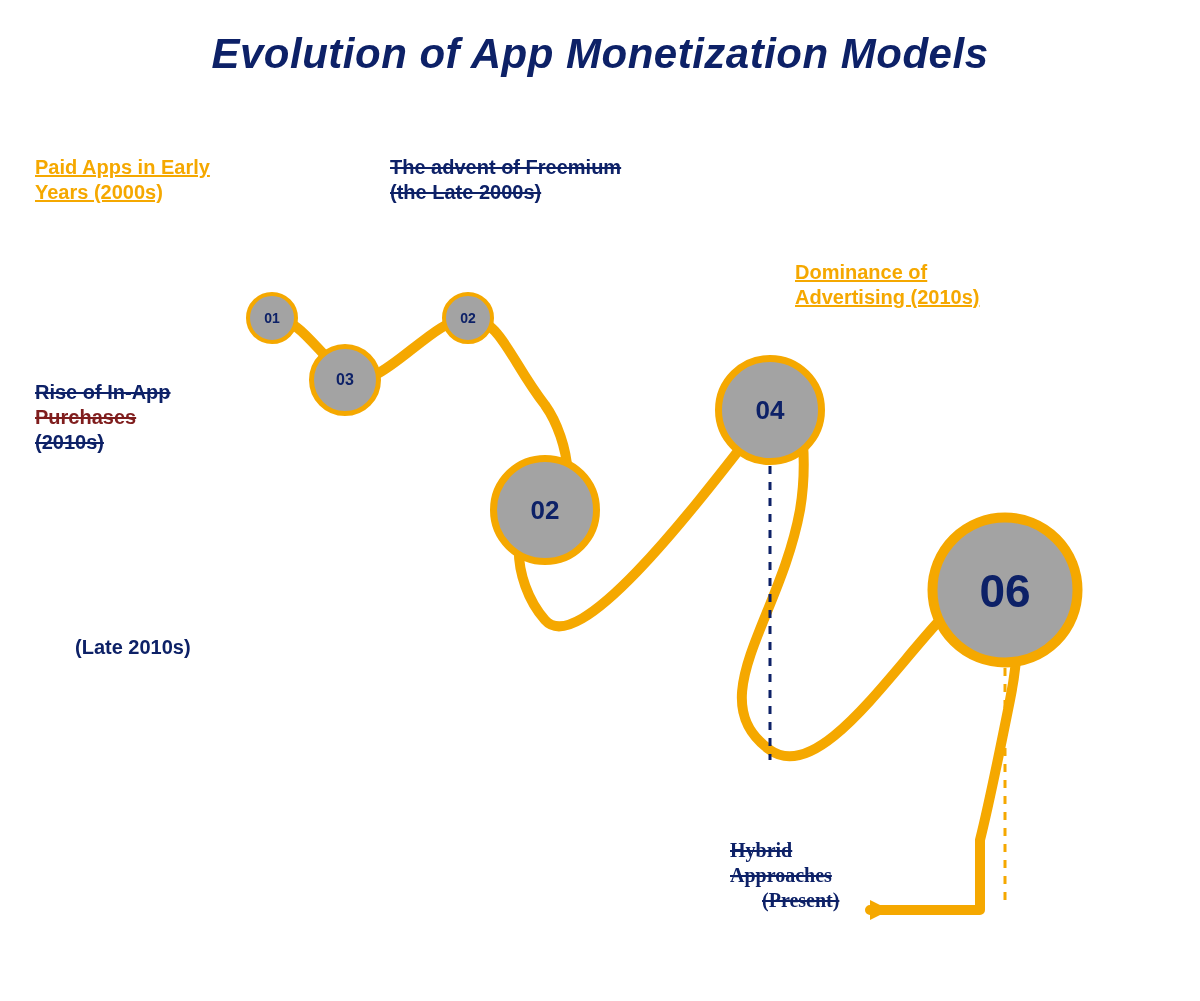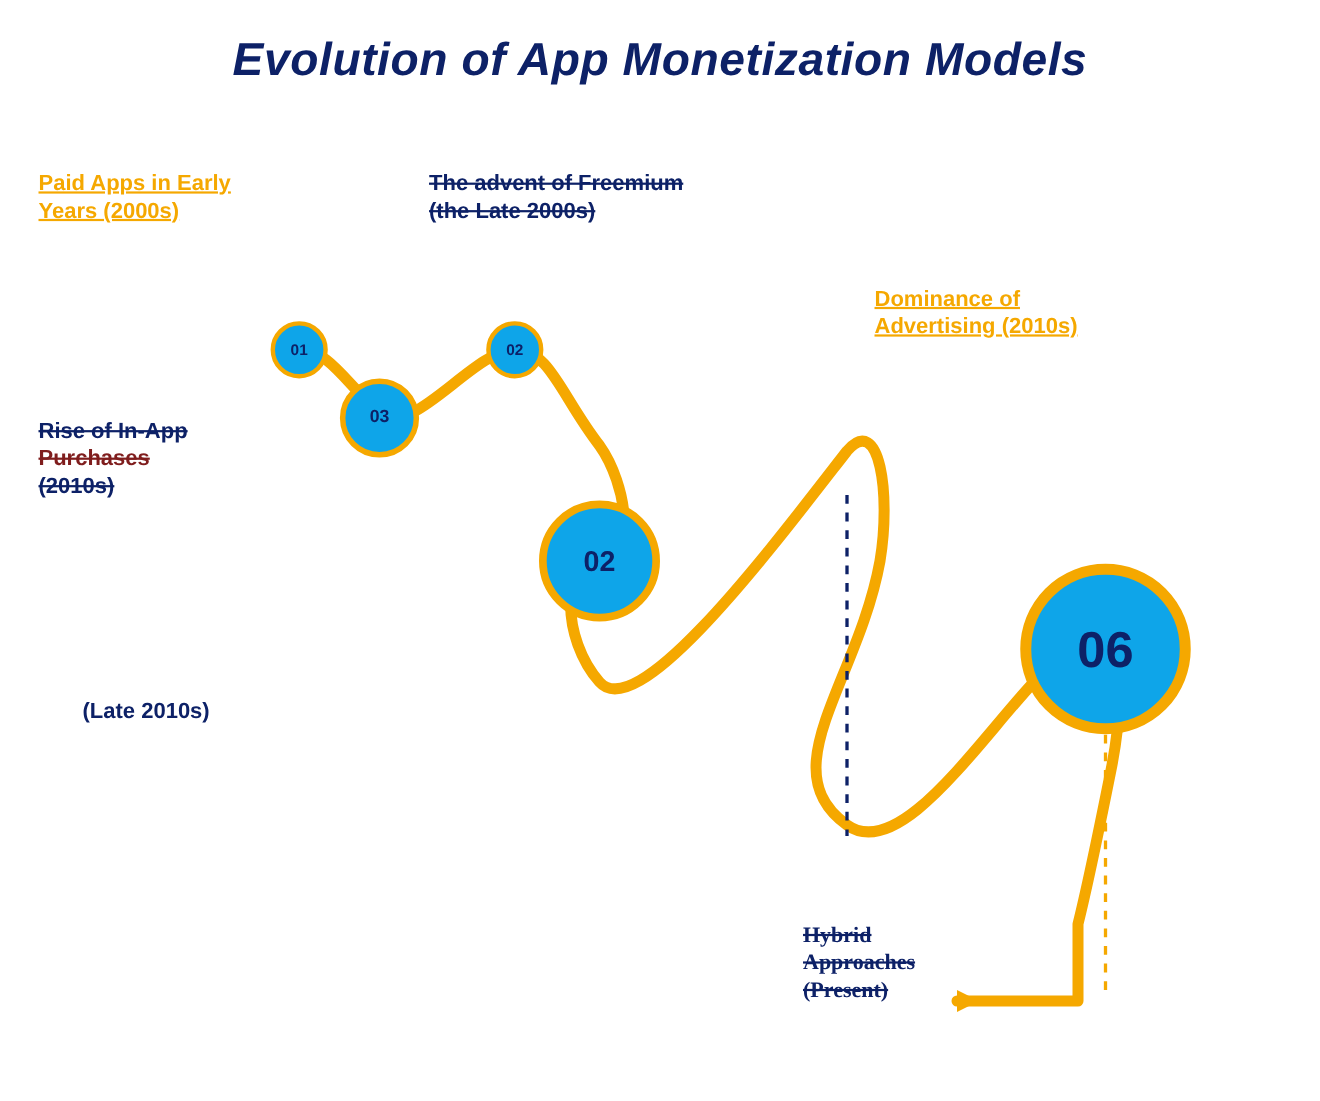--- a/index.html
+++ b/index.html
@@ -54,21 +54,21 @@
     
     .node {
       position: absolute;
       border-radius: 50%;
       display: flex;
       align-items: center;
       justify-content: center;
       font-weight: 900;
       color: #0d2167;
       border: 4px solid #f5a800;
-      background: #0ea5e9;
+      background: #a3a3a3;
       transform: translate(-50%, -50%);
     }
     .node.sm {
       width: 52px;
       height: 52px;
       font-size: 14px;
     }
     .node.md {
       width: 72px;
       height: 72px;
@@ -156,32 +156,35 @@
   </div>
 
   <div class="label label-05">
     <br>
     <span>(Late 2010s)</span>
   </div>
 
   <div class="label label-06">
     <span style="text-decoration:line-through;color:#0d2167;">Hybrid</span><br>
     <span style="text-decoration:line-through;color:#0d2167;">Approaches</span><br>
-    <span style="text-decoration:line-through;color:#0d2167;">(Present)</span>
+    <span style="text-decoration:line-through;color:#0d2167;margin-left:32px;">(Present)</span>
   </div>
 
   <div class="node sm node-01">
     <span>01</span>
   </div>
   <div class="node sm node-02">
     <span>02</span>
   </div>
   <div class="node md node-03">
     <span>03</span>
   </div>
+  <div class="node lg node-04">
+    <span>04</span>
+  </div>
   <div class="node lg node-05">
     <span>02</span>
   </div>
   <div class="node xlg node-06">
     <span>06</span>
   </div>
 
 </div>
 
 </body></html>

